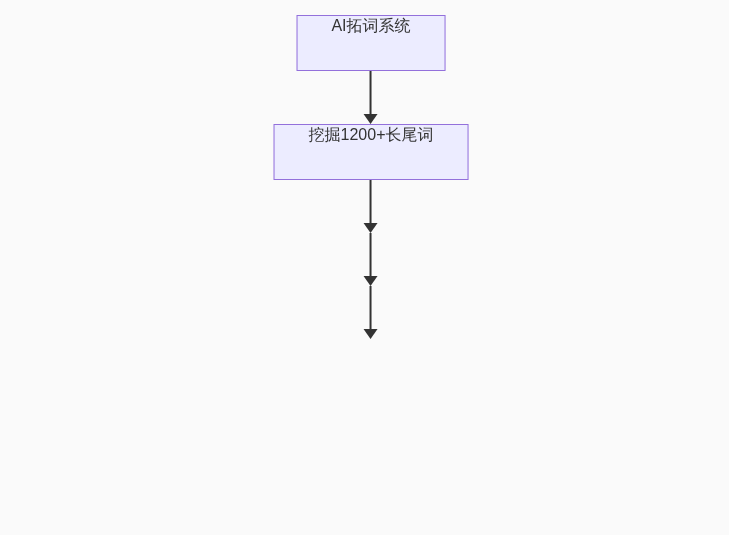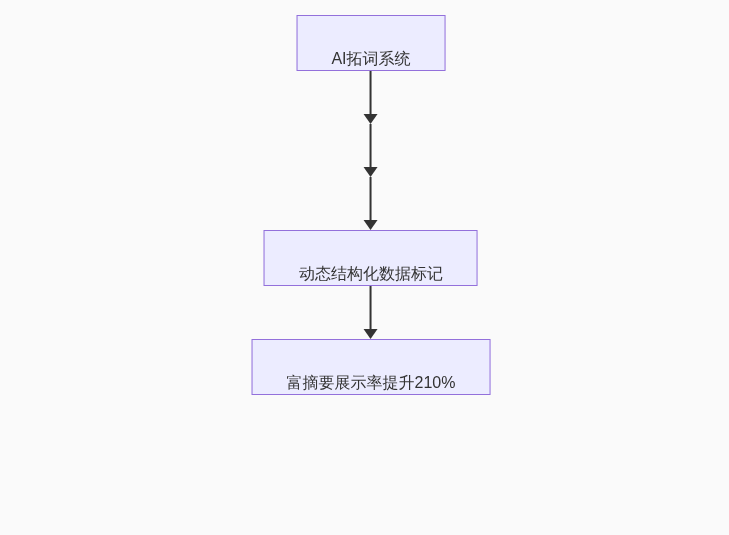--- a/index.html
+++ b/index.html
@@ -23,21 +23,21 @@
     align-items: center;
   }
 
   .node {
     box-sizing: border-box;
     height: 56px;
     padding: 0 34px;
     background: #ECECFF;
     border: 1px solid #9370DB;
     display: flex;
-    align-items: flex-end;
+    align-items: flex-start;
     justify-content: center;
     color: #333333;
     font-size: 16px;
     white-space: nowrap;
   }
 
   .arrow {
     height: 53px;
     width: 14px;
     display: flex;
@@ -66,38 +66,35 @@
 
   <div class="node">
     <span>AI拓词系统</span>
   </div>
 
   <div class="arrow">
     <div class="arrow-line"></div>
     <div class="arrow-head"></div>
   </div>
 
+  <div class="node">
+    <span>挖掘1200+长尾词</span>
+  </div>
 
   <div class="arrow">
     <div class="arrow-line"></div>
     <div class="arrow-head"></div>
   </div>
 
 
   <div class="arrow">
     <div class="arrow-line"></div>
     <div class="arrow-head"></div>
   </div>
 
-  <div class="node">
-    <span>动态结构化数据标记</span>
-  </div>
 
   <div class="arrow">
     <div class="arrow-line"></div>
     <div class="arrow-head"></div>
   </div>
 
-  <div class="node">
-    <span>富摘要展示率提升210%</span>
-  </div>
 
 </div>
 
 </body></html>

